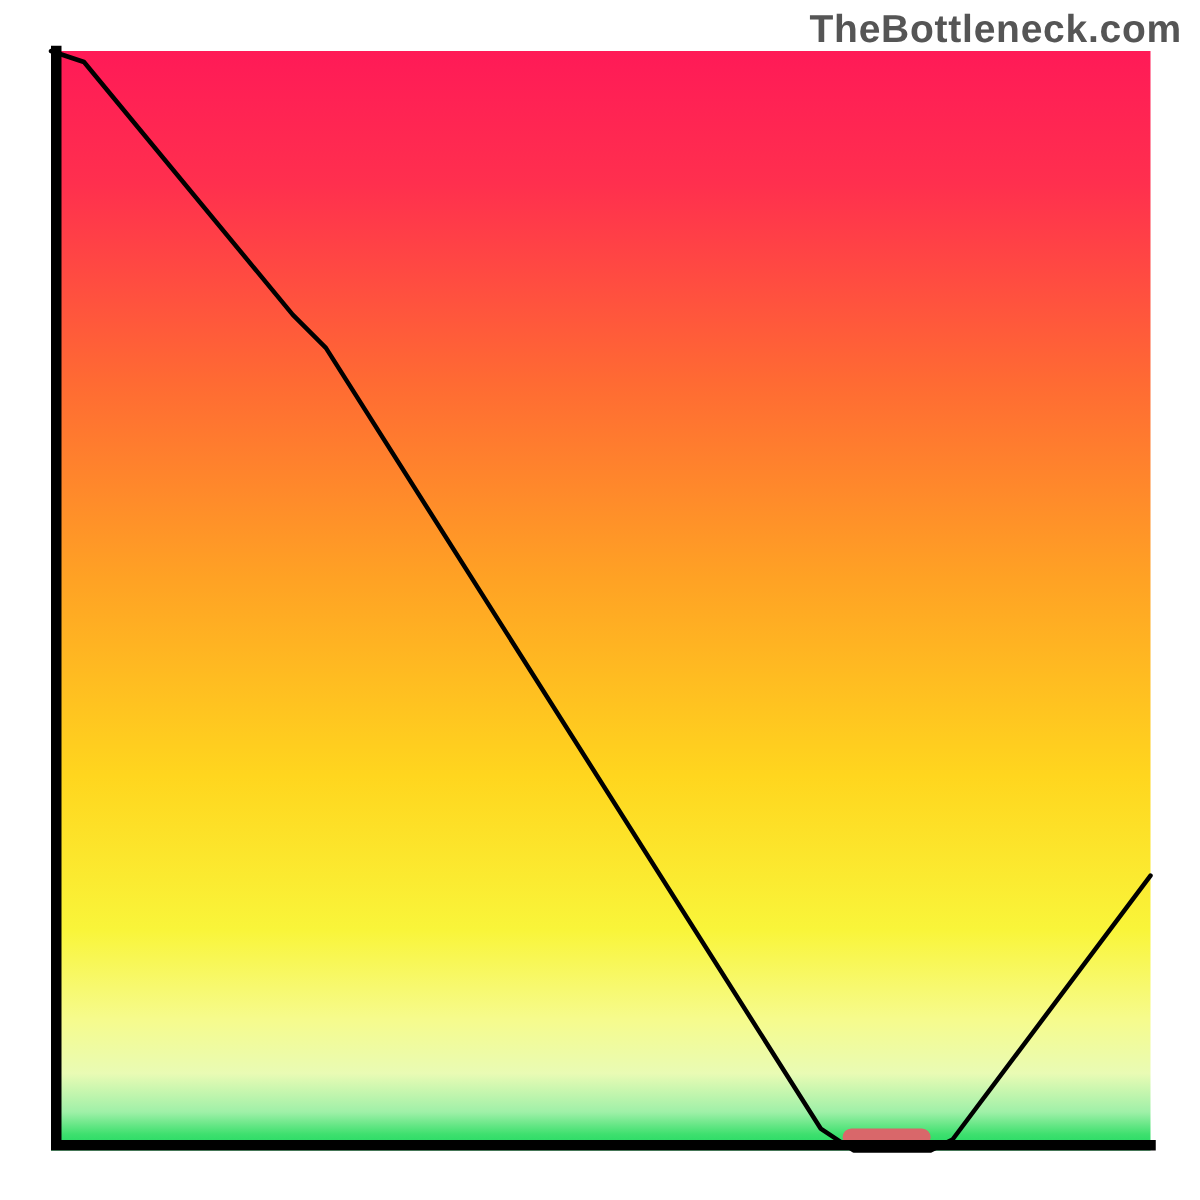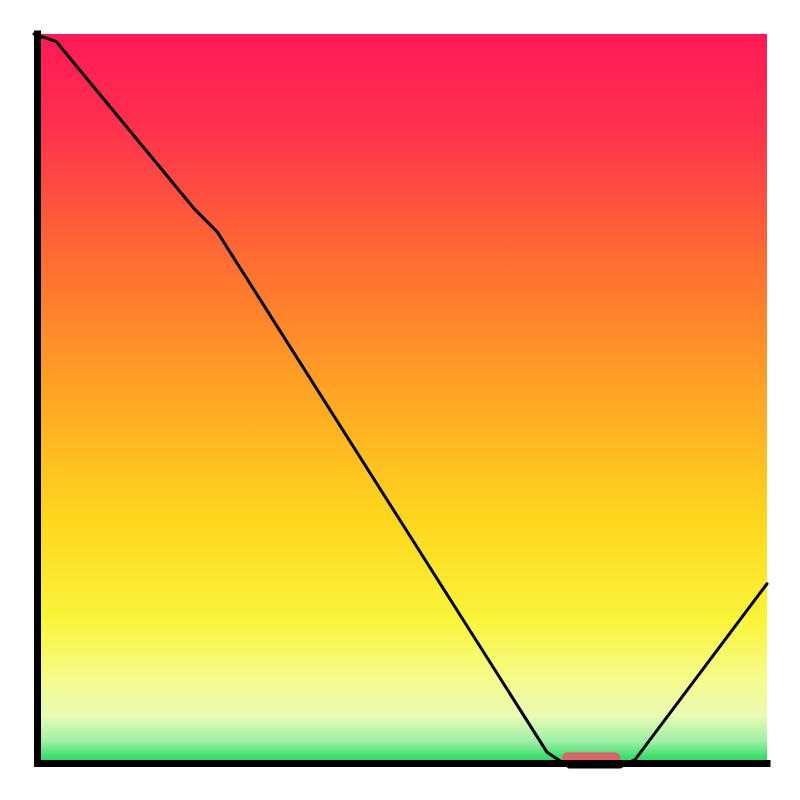--- a/index.html
+++ b/index.html
@@ -27,20 +27,21 @@
     letter-spacing: 0.5px;
   }
   svg {
     display: block;
   }
 </style>
 </head>
 <body>
 
 <div class="chart-container">
+  <div class="watermark">TheBottleneck.com</div>
   <svg id="chart-svg" width="800" height="800" viewBox="0 0 800 800">
       <defs>
         <linearGradient id="bg-grad" x1="0" y1="0" x2="0" y2="1">
           <stop offset="0%" stop-color="#ff1a57"></stop>
           <stop offset="12%" stop-color="#ff2f4e"></stop>
           <stop offset="30%" stop-color="#ff6a33"></stop>
           <stop offset="48%" stop-color="#ffa224"></stop>
           <stop offset="66%" stop-color="#ffd61e"></stop>
           <stop offset="80%" stop-color="#f9f53a"></stop>
           <stop offset="88%" stop-color="#f6fb8c"></stop>

